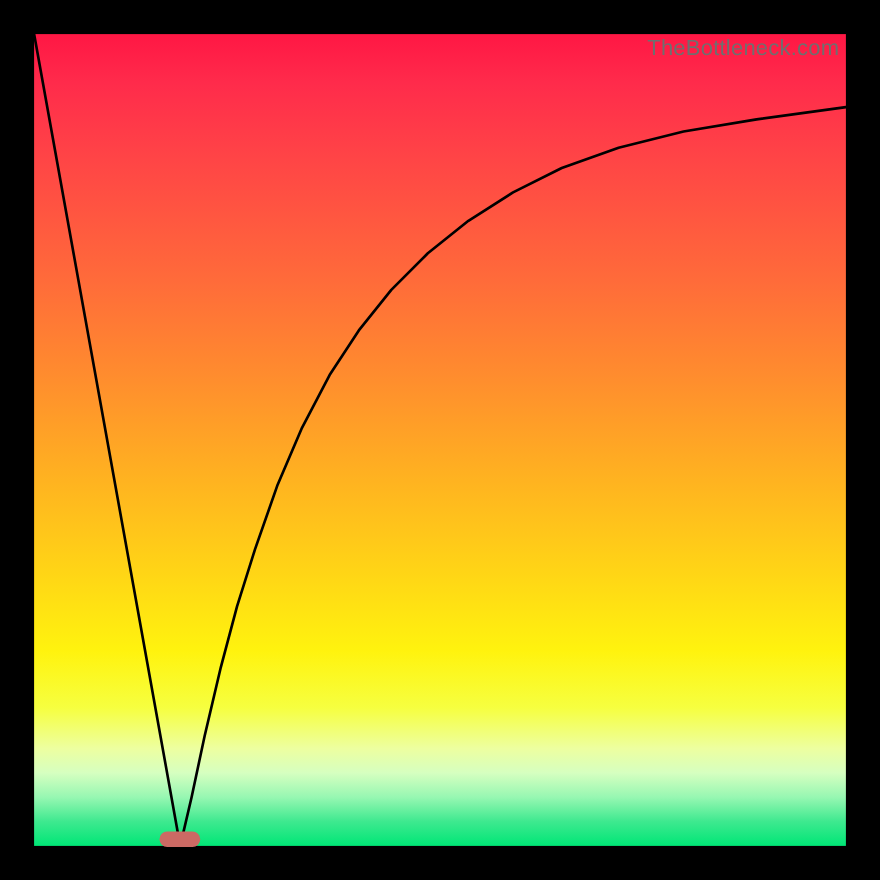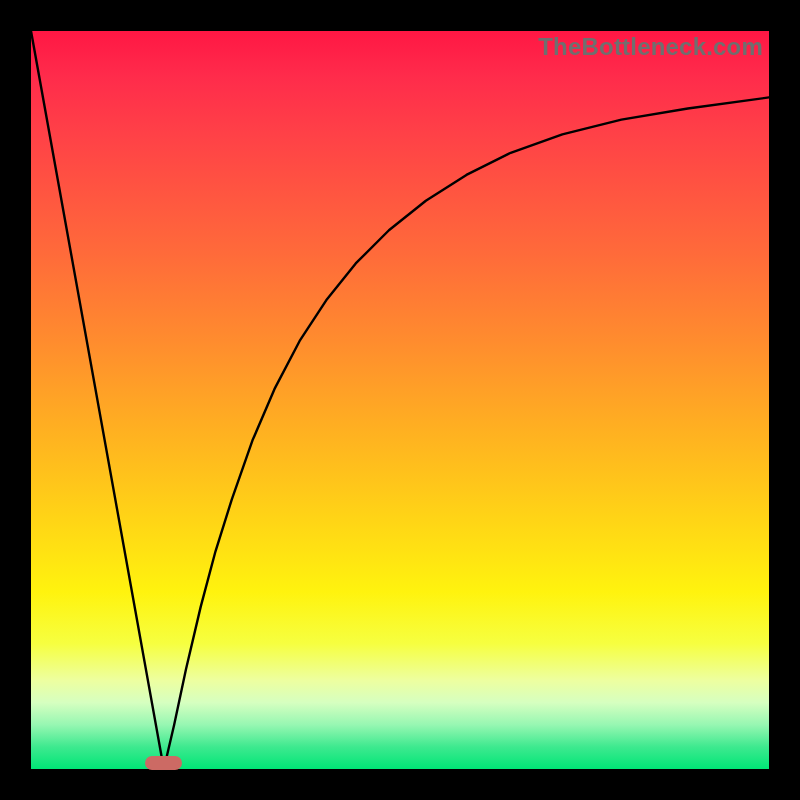--- a/index.html
+++ b/index.html
@@ -40,22 +40,22 @@
       #97f7b2 94%,
       #3ee98f 97%,
       #00e676 100%
     );
   }
   .watermark {
     position: absolute;
     top: 2px;
     right: 6px;
     color: #6f6f6f;
-    font-size: 24px;
-    font-weight: 700;
+    font-size: 20px;
+    font-weight: 400;
     letter-spacing: 0.2px;
     user-select: none;
   }
   svg.curves {
     position: absolute;
     left: 0;
     top: 0;
     width: 738px;
     height: 738px;
     overflow: visible;

